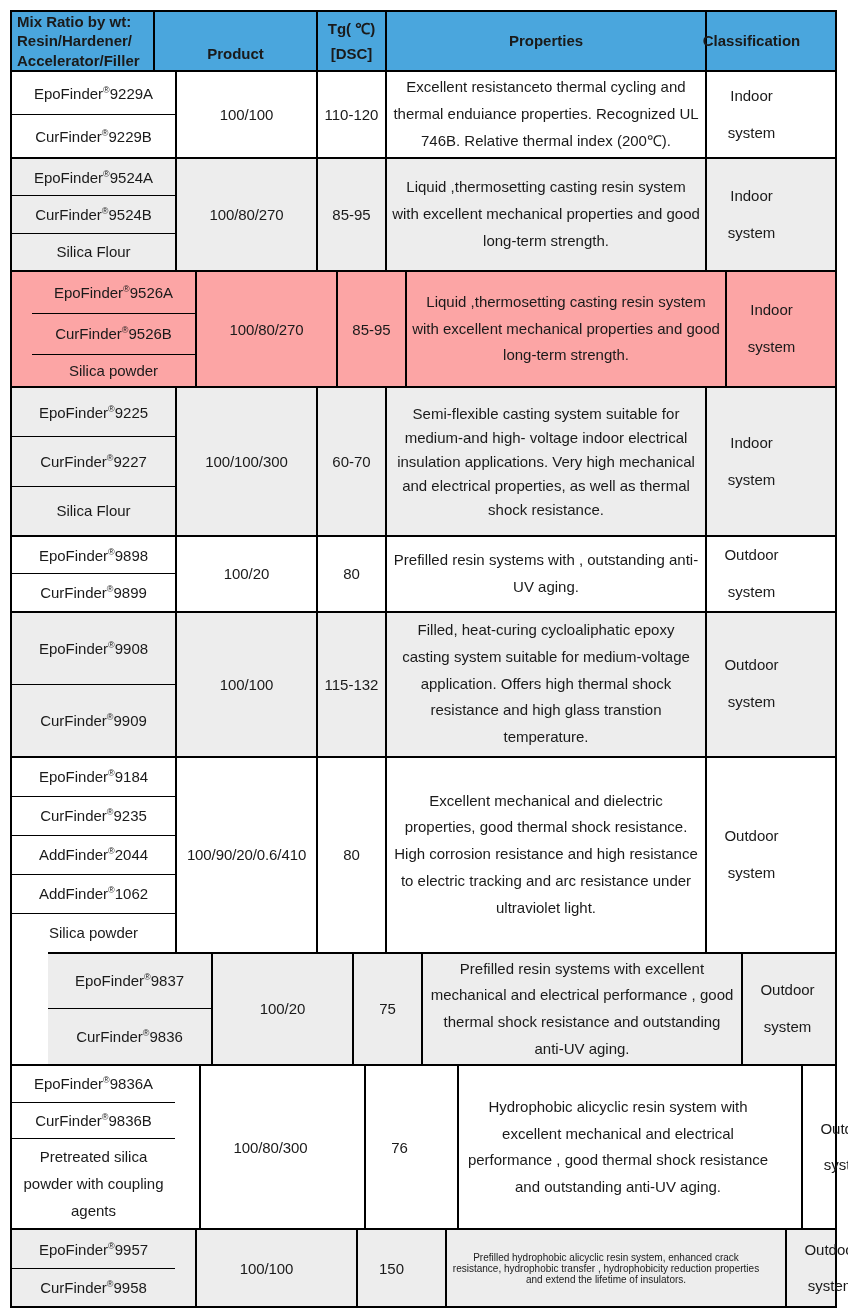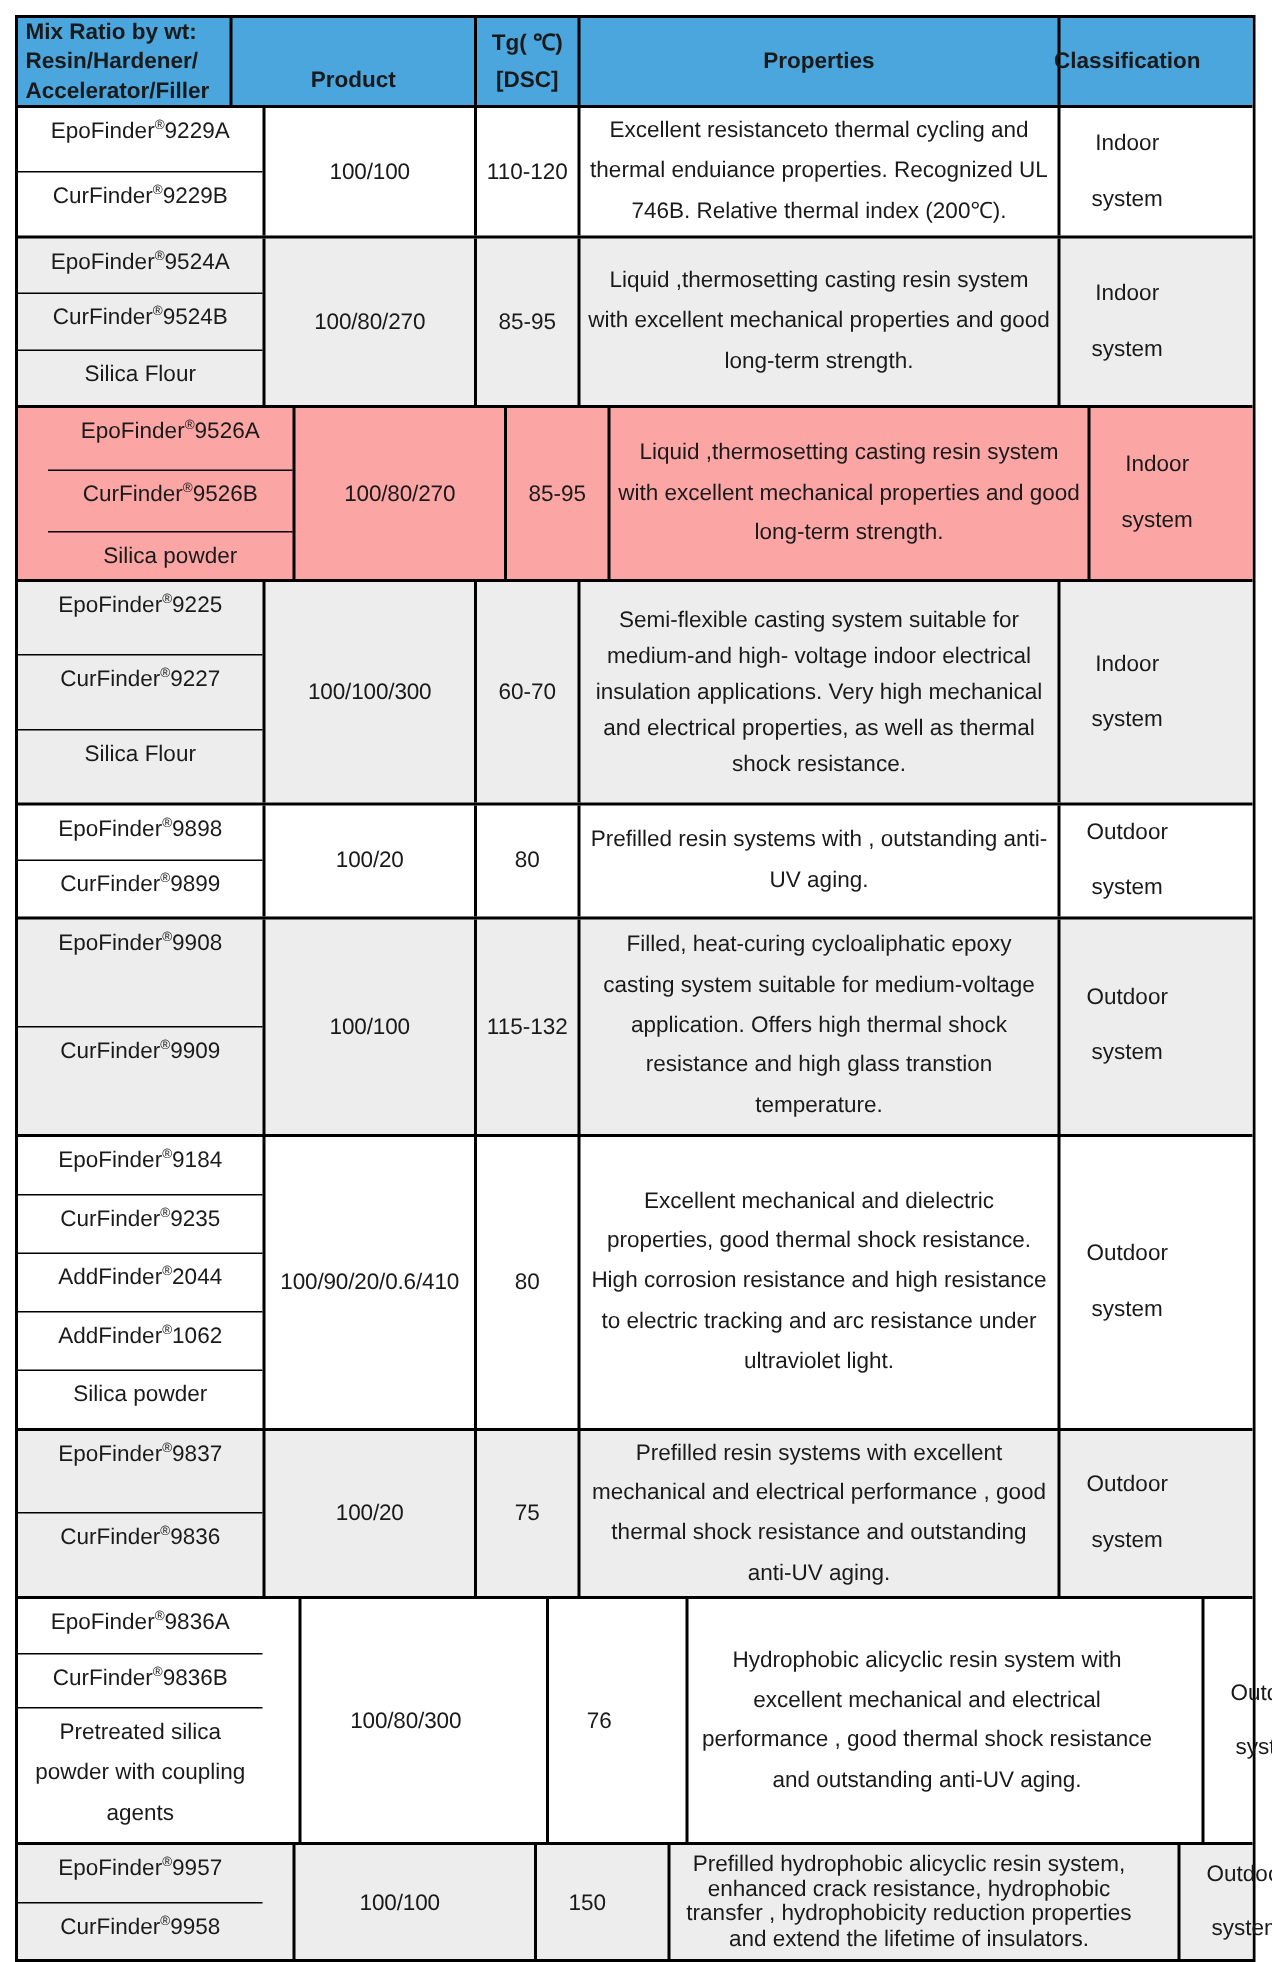--- a/index.html
+++ b/index.html
@@ -30,30 +30,30 @@
   .col-props{width:320px;text-align:center;justify-content:flex-start;padding:2px 5px}
   .col-class{width:91px}
   
   .header{background:var(--header-bg);height:58px;font-weight:bold;font-size:15px}
   .hcell{white-space:pre-line;line-height:1.27}
   .header .col-product{align-items:flex-end;padding-bottom:7px}
   .header .col-mix{white-space:pre-line;justify-content:flex-start;text-align:left;padding-left:5px;letter-spacing:0}
   .header .col-tg{line-height:1.7}
   
   .pcol{flex-direction:column;align-items:stretch;justify-content:stretch}
-  .sub{flex:1 1 auto;display:flex;align-items:flex-start;justify-content:center;text-align:center;
+  .sub{flex:1 1 auto;display:flex;align-items:center;justify-content:center;text-align:center;
        font-size:15px;line-height:1.8;padding:2px 4px}
   .sub + .sub{border-top:1px solid var(--border)}
   .row-idx-2 .sub:last-child{flex:0.55}
   sup{font-size:9px;vertical-align:super;line-height:0}
   
   .body-row{font-size:15px}
   .col-props p{line-height:1.78}
   .col-props.mid p{line-height:1.6}
-  .col-props.tight p{font-size:15px;line-height:1.1}
+  .col-props.tight p{font-size:10px;line-height:1.1}
   .col-class span{display:inline-block;max-width:72px;line-height:2.45}
 </style>
 </head>
 <body>
 
 <div class="page">
   <div class="ptable">
     <div class="trow header">
       <div class="cell col-mix hcell">Mix Ratio by wt:
 Resin/Hardener/
@@ -202,21 +202,21 @@
           </div>
           <div class="cell col-mix">100/90/20/0.6/410</div>
           <div class="cell col-tg">80</div>
           <div class="cell col-props">
             <p>Excellent mechanical and dielectric properties, good thermal shock resistance. High corrosion resistance and high resistance to electric tracking and arc resistance under ultraviolet light.</p>
           </div>
           <div class="cell col-class">
             <span>Outdoor system</span>
           </div>
         </div>
-        <div class="trow body-row row-idx-7" style="min-height: 106px; background: var(--row-alt-bg);">
+        <div class="trow body-row row-idx-7" style="min-height: 106px; background: var(--row-alt-bg); margin-left: 36px;">
           <div class="cell col-product pcol">
             <div class="sub">
               <span>EpoFinder<sup>®</sup>9837</span>
             </div>
             <div class="sub">
               <span>CurFinder<sup>®</sup>9836</span>
             </div>
           </div>
           <div class="cell col-mix">100/20</div>
           <div class="cell col-tg">75</div>

